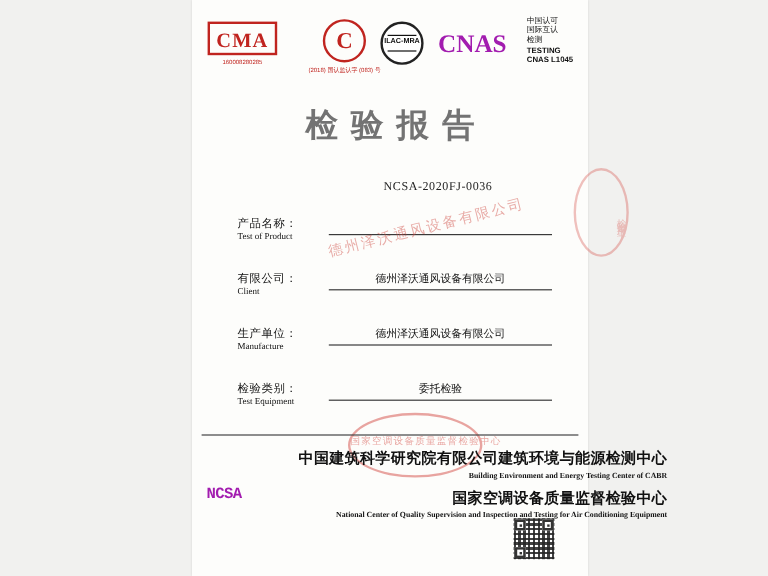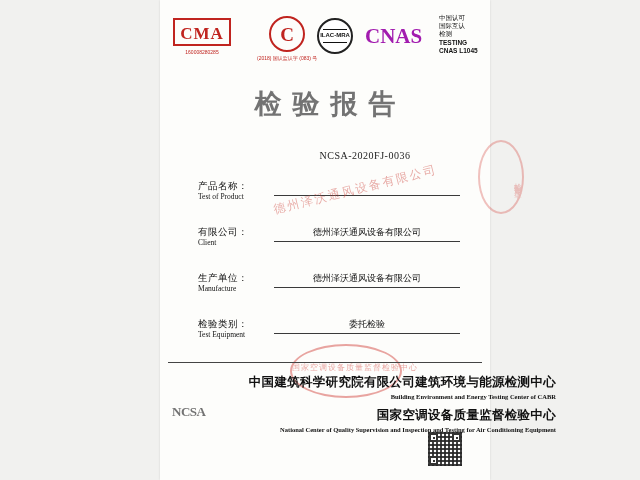--- a/index.html
+++ b/index.html
@@ -265,24 +265,24 @@
     font-weight: bold;
     color: #111;
     margin-top: 2px;
   }
 
   
   .ncsa-logo {
     position: absolute;
     left: 172px;
     top: 404px;
-    font-family: Liberation Serif, serif;
+    font-family: Liberation Mono, monospace;
     font-size: 13px;
     font-weight: bold;
-    color: #737373;
+    color: #a21caf;
     letter-spacing: -0.5px;
   }
 
   
   .qr {
     position: absolute;
     left: 428px;
     top: 432px;
     width: 34px;
     height: 34px;

